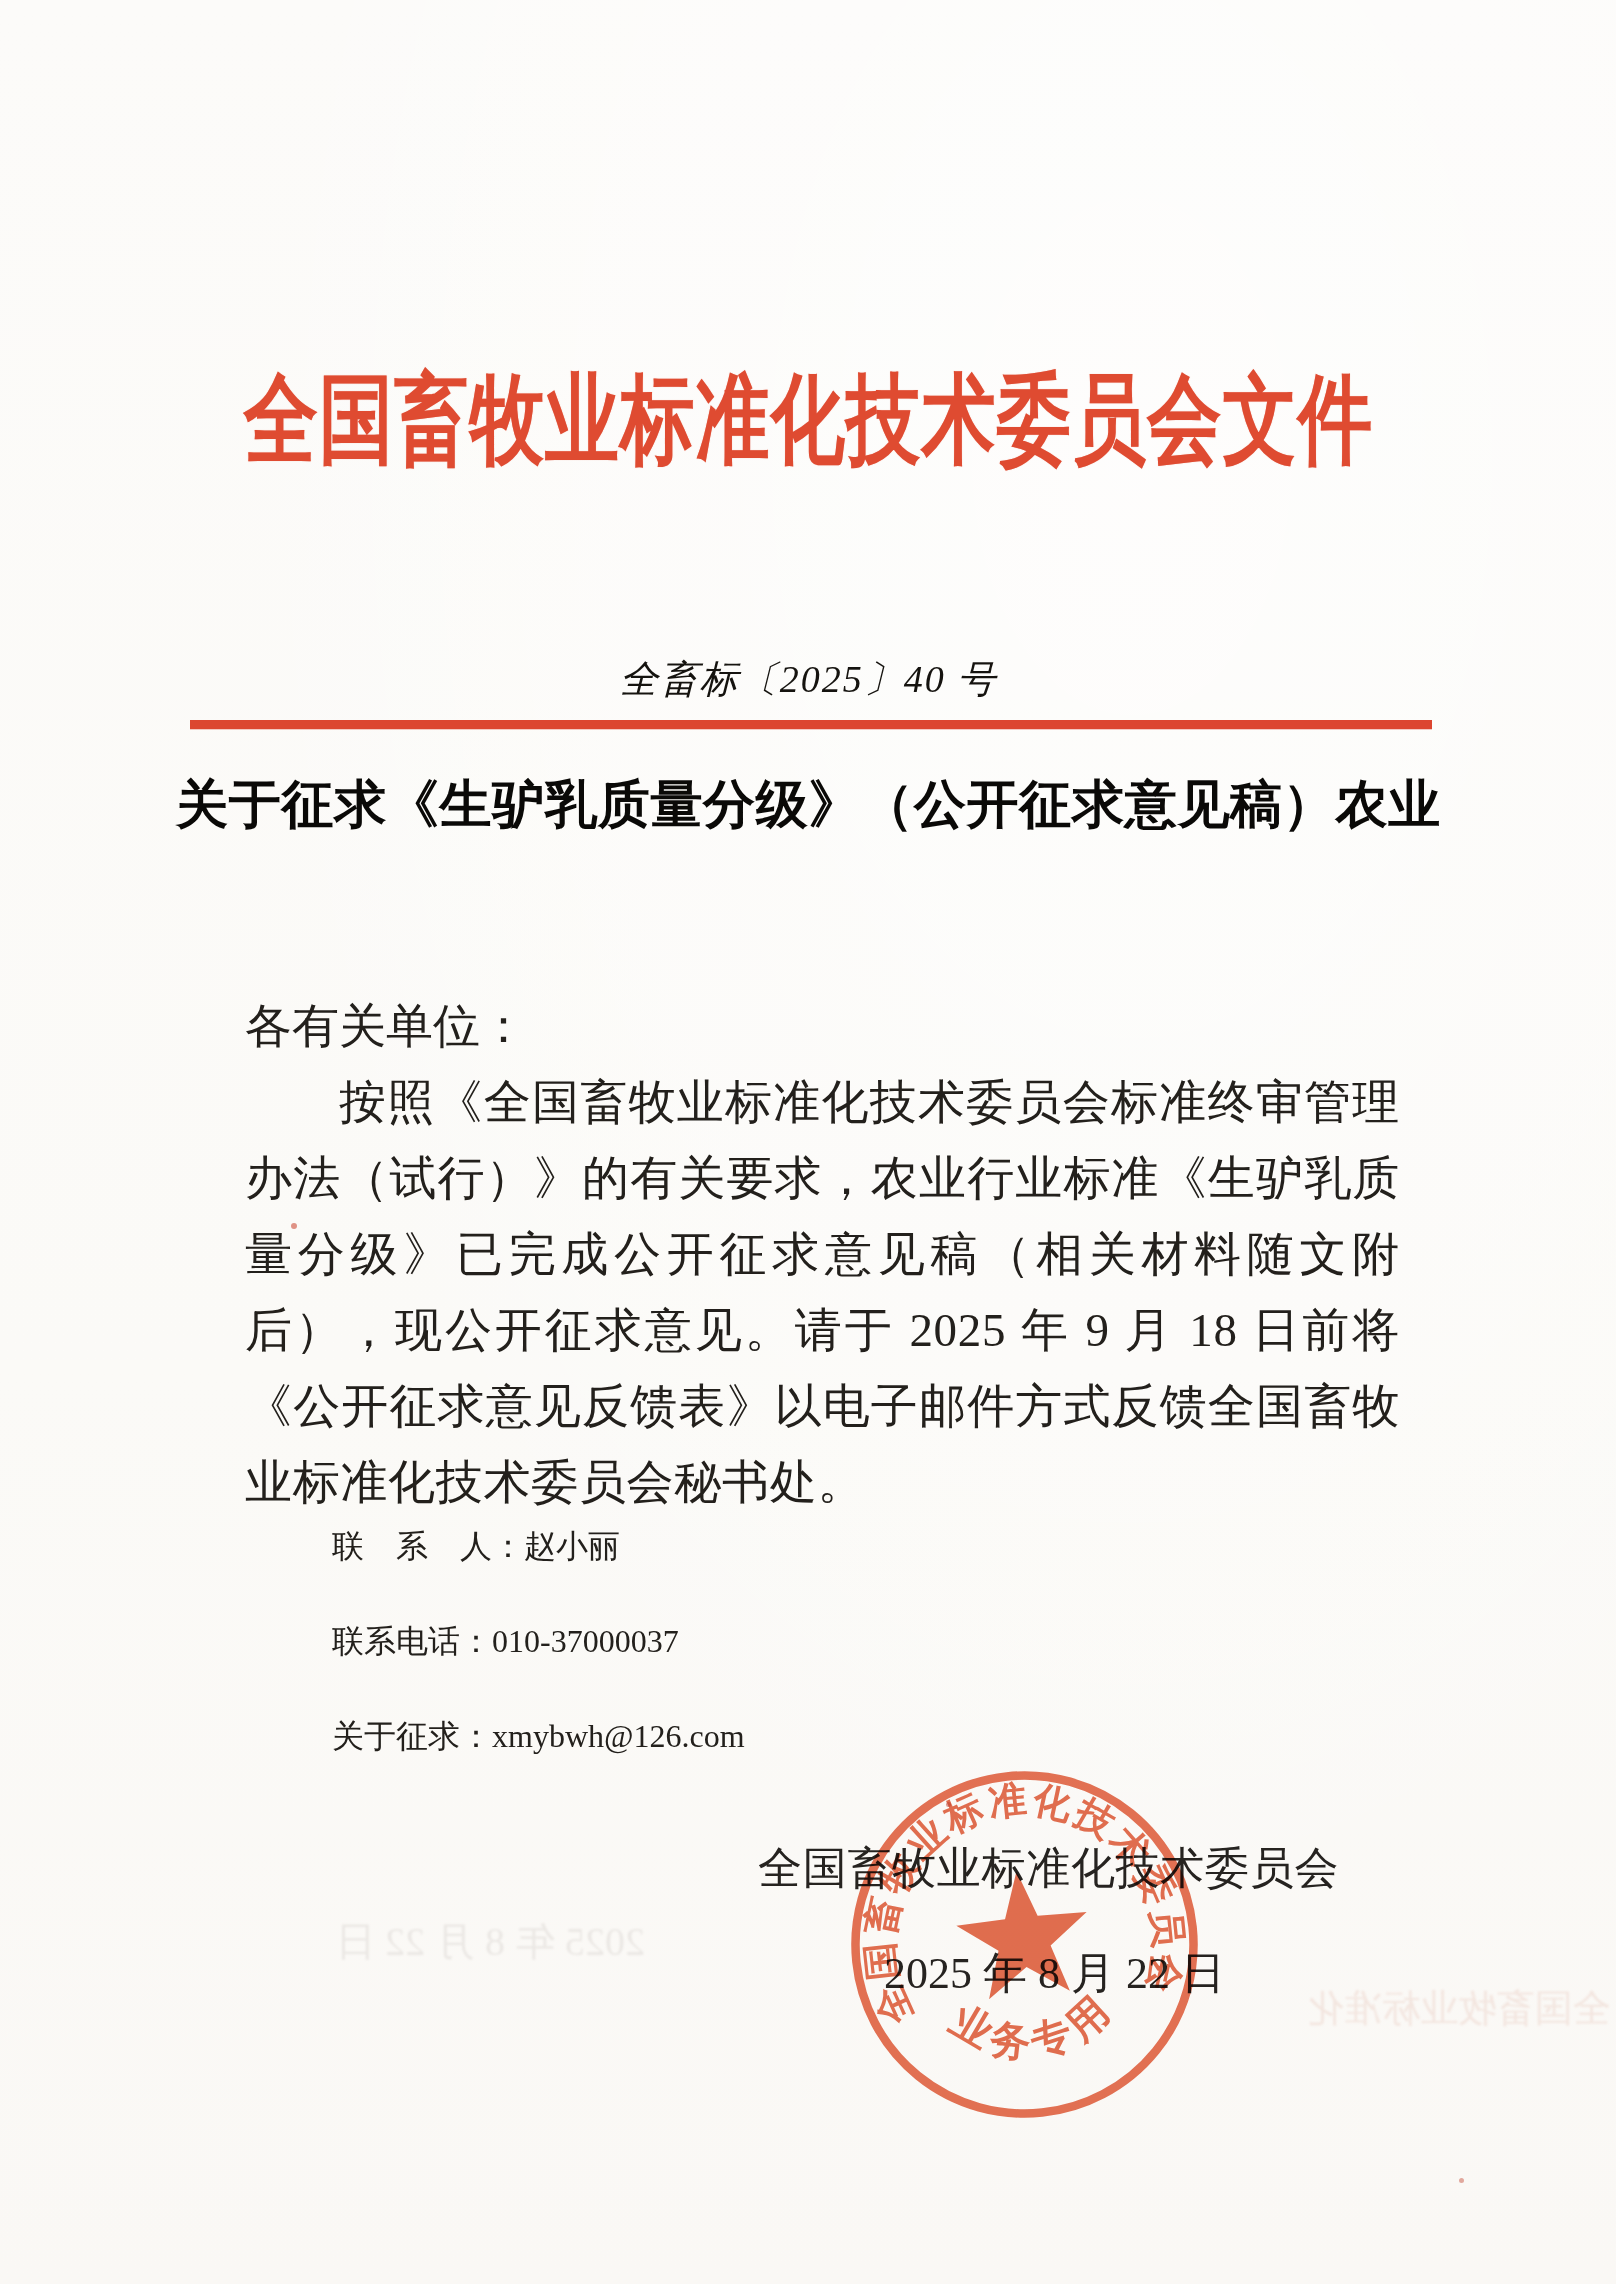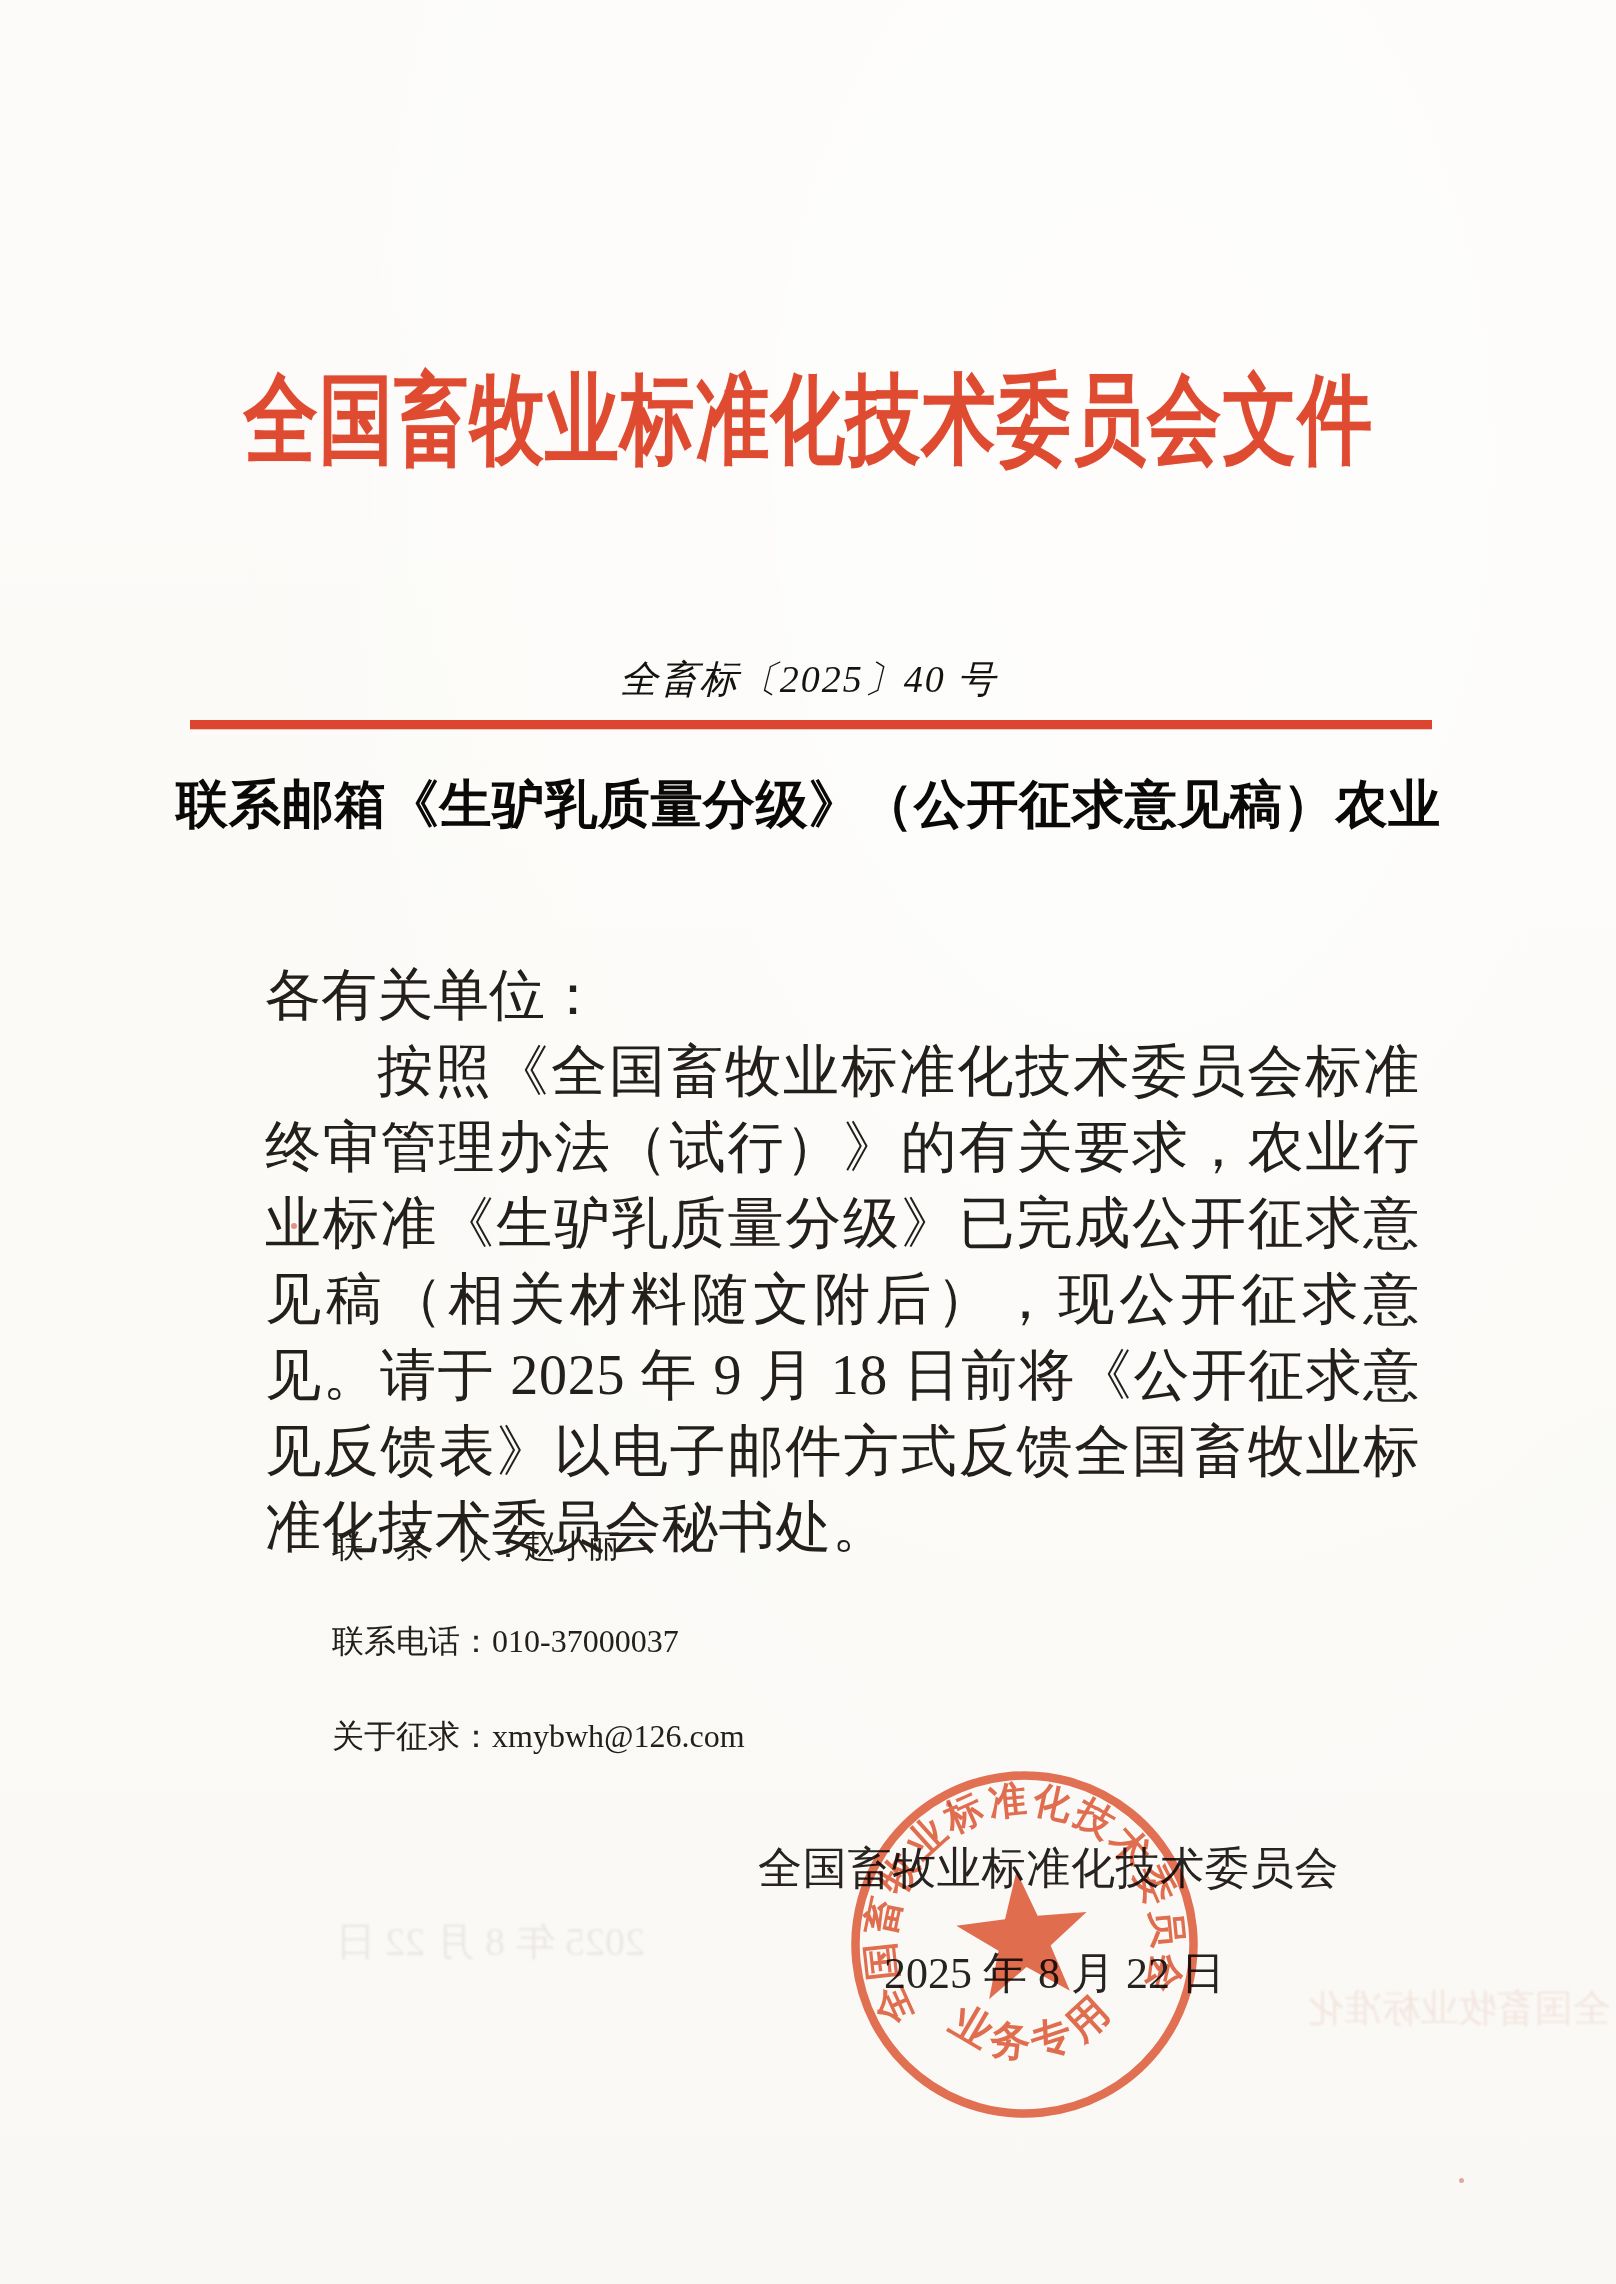--- a/index.html
+++ b/index.html
@@ -53,25 +53,24 @@
     position:absolute; top:761px; left:0; width:100%;
     text-align:center;
     font-family:"Liberation Sans", sans-serif;
     font-weight:700;
     font-size:52px; line-height:87px;
     color:#0a0907;
     letter-spacing:0.7px;
   }
 
   .body-block {
-    position:absolute; top:957px; left:245px; width:1155px;
-    font-size:56px; line-height:76px;
+    position:absolute; top:988px; left:245px; width:1155px;
+    font-size:47px; line-height:76px;
     color:#23201c;
     text-align:justify;
-    margin-left:20px;
   }
   .body-block .salutation { text-align:left; }
   .body-block .paragraph { text-indent:2em; letter-spacing:0.7px; }
 
   .contacts {
     position:absolute; top:1499px; left:332px;
     font-size:32px; line-height:95px;
     color:#23201c;
     white-space:nowrap;
   }
@@ -138,21 +137,21 @@
 
   <div class="doc-header">
     <span class="stretch">全国畜牧业标准化技术委员会文件</span>
   </div>
 
   <div class="doc-number">全畜标〔2025〕40 号</div>
 
   <div class="red-rule"></div>
 
   <div class="notice-title">
-    <div>联系邮箱《生驴乳质量分级》（公开征求意见稿）农业</div>
+    <div>关于征求《生驴乳质量分级》（公开征求意见稿）农业</div>
   </div>
 
   <div class="body-block">
     <div class="salutation">各有关单位：</div>
     <div class="paragraph">按照《全国畜牧业标准化技术委员会标准终审管理办法（试行）》的有关要求，农业行业标准《生驴乳质量分级》已完成公开征求意见稿（相关材料随文附后），现公开征求意见。请于 2025 年 9 月 18 日前将《公开征求意见反馈表》以电子邮件方式反馈全国畜牧业标准化技术委员会秘书处。</div>
   </div>
 
   <div class="contacts">
     <div><span>联　系　人：</span><span>赵小丽</span></div>
     <div><span>联系电话：</span><span>010-37000037</span></div>

